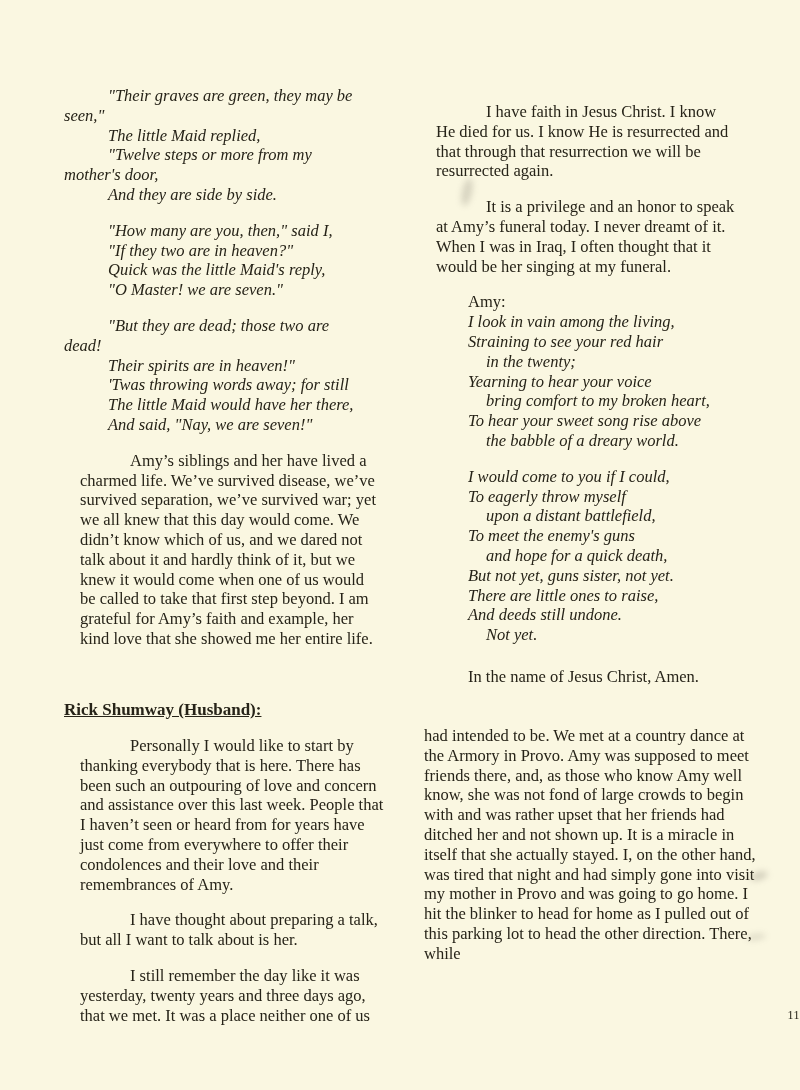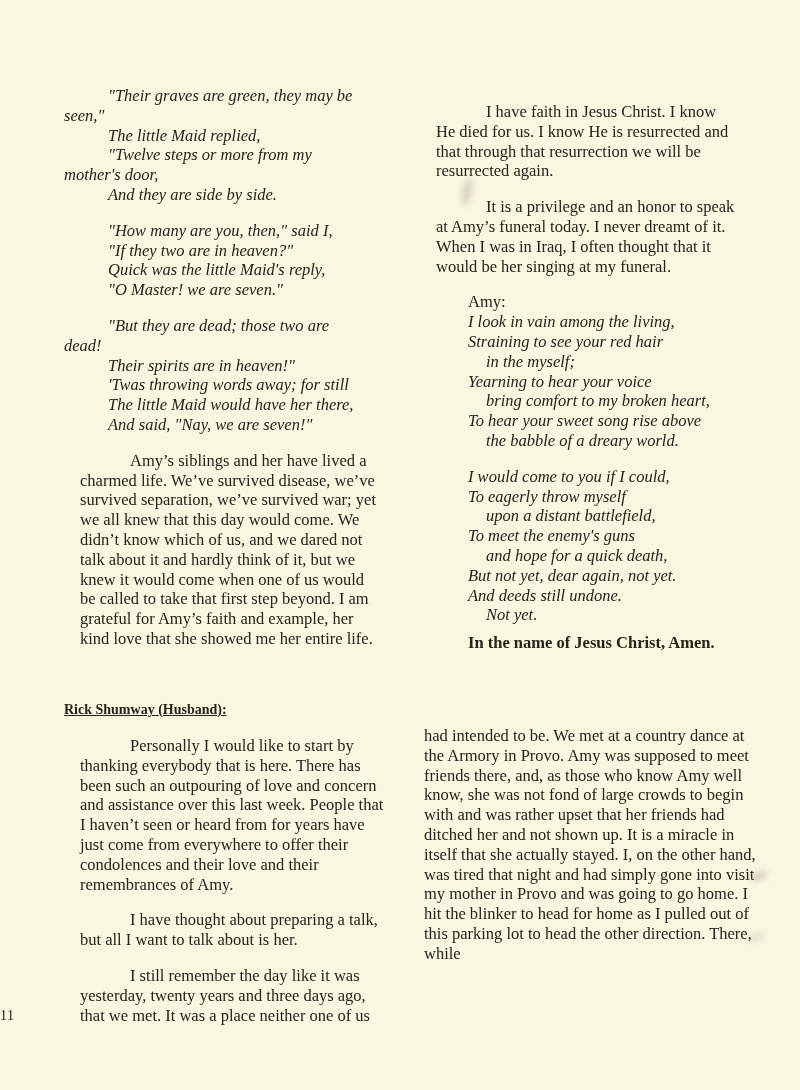--- a/index.html
+++ b/index.html
@@ -25,37 +25,37 @@
   .para-gap { margin-top: 15px; }
 
   .poem-line { font-style: italic; white-space: nowrap; }
   .left-poem .ind-1 { padding-left: 44px; }
   .left-poem .ind-0 { padding-left: 0; }
   .gap { margin-top: 16px; }
 
   .amy-label { padding-left: 48px; }
   .right-poem { padding-left: 48px; }
   .right-poem .ind-1 { padding-left: 18px; }
-  .closing { margin: 8px 0 0 0; text-indent: 48px; font-weight: bold; }
+  .closing { margin: 22px 0 0 0; text-indent: 48px; }
 
   .heading {
-    font-size: 14px;
+    font-size: 17px;
     font-weight: bold;
     text-decoration: underline;
     margin: 0 0 7px 0;
     line-height: 20px;
   }
 
   .page-number {
     position: absolute;
     top: 1006px;
     left: 0;
     width: 100%;
-    text-align: left;
-    font-size: 14px;
+    text-align: right;
+    font-size: 12px;
     letter-spacing: 0.5px;
   }
 
   .smudge {
     position: absolute;
     border-radius: 50%;
     filter: blur(3px);
     background: #8a8577;
   }
   .smudge-1 { left: 462px; top: 178px; width: 10px; height: 28px; opacity: 0.30; transform: rotate(12deg); }
@@ -89,31 +89,32 @@
     <p class="para para-gap">Amy’s siblings and her have lived a charmed life. We’ve survived disease, we’ve survived separation, we’ve survived war; yet we all knew that this day would come. We didn’t know which of us, and we dared not talk about it and hardly think of it, but we knew it would come when one of us would be called to take that first step beyond. I am grateful for Amy’s faith and example, her kind love that she showed me her entire life.</p>
   </div>
 
   <div class="col top-right">
     <p class="para">I have faith in Jesus Christ. I know He died for us. I know He is resurrected and that through that resurrection we will be resurrected again.</p>
     <p class="para">It is a privilege and an honor to speak at Amy’s funeral today. I never dreamt of it. When I was in Iraq, I often thought that it would be her singing at my funeral.</p>
     <div class="amy-label">Amy:</div>
     <div class="right-poem">
         <div class="poem-line ind-0">I look in vain among the living,</div>
         <div class="poem-line ind-0">Straining to see your red hair</div>
-        <div class="poem-line ind-1">in the myself;</div>
+        <div class="poem-line ind-1">in the twenty;</div>
         <div class="poem-line ind-0">Yearning to hear your voice</div>
         <div class="poem-line ind-1">bring comfort to my broken heart,</div>
         <div class="poem-line ind-0">To hear your sweet song rise above</div>
         <div class="poem-line ind-1">the babble of a dreary world.</div>
         <div class="poem-line ind-0 gap">I would come to you if I could,</div>
         <div class="poem-line ind-0">To eagerly throw myself</div>
         <div class="poem-line ind-1">upon a distant battlefield,</div>
         <div class="poem-line ind-0">To meet the enemy's guns</div>
         <div class="poem-line ind-1">and hope for a quick death,</div>
-        <div class="poem-line ind-0">But not yet, dear again, not yet.</div>
+        <div class="poem-line ind-0">But not yet, guns sister, not yet.</div>
+        <div class="poem-line ind-0">There are little ones to raise,</div>
         <div class="poem-line ind-0">And deeds still undone.</div>
         <div class="poem-line ind-1">Not yet.</div>
       </div>
     <p class="closing">In the name of Jesus Christ, Amen.</p>
   </div>
 
   <div class="col bottom-left">
     <h2 class="heading">Rick Shumway (Husband):</h2>
     <p class="para">Personally I would like to start by thanking everybody that is here. There has been such an outpouring of love and concern and assistance over this last week. People that I haven’t seen or heard from for years have just come from everywhere to offer their condolences and their love and their remembrances of Amy.</p>
     <p class="para">I have thought about preparing a talk, but all I want to talk about is her.</p>

